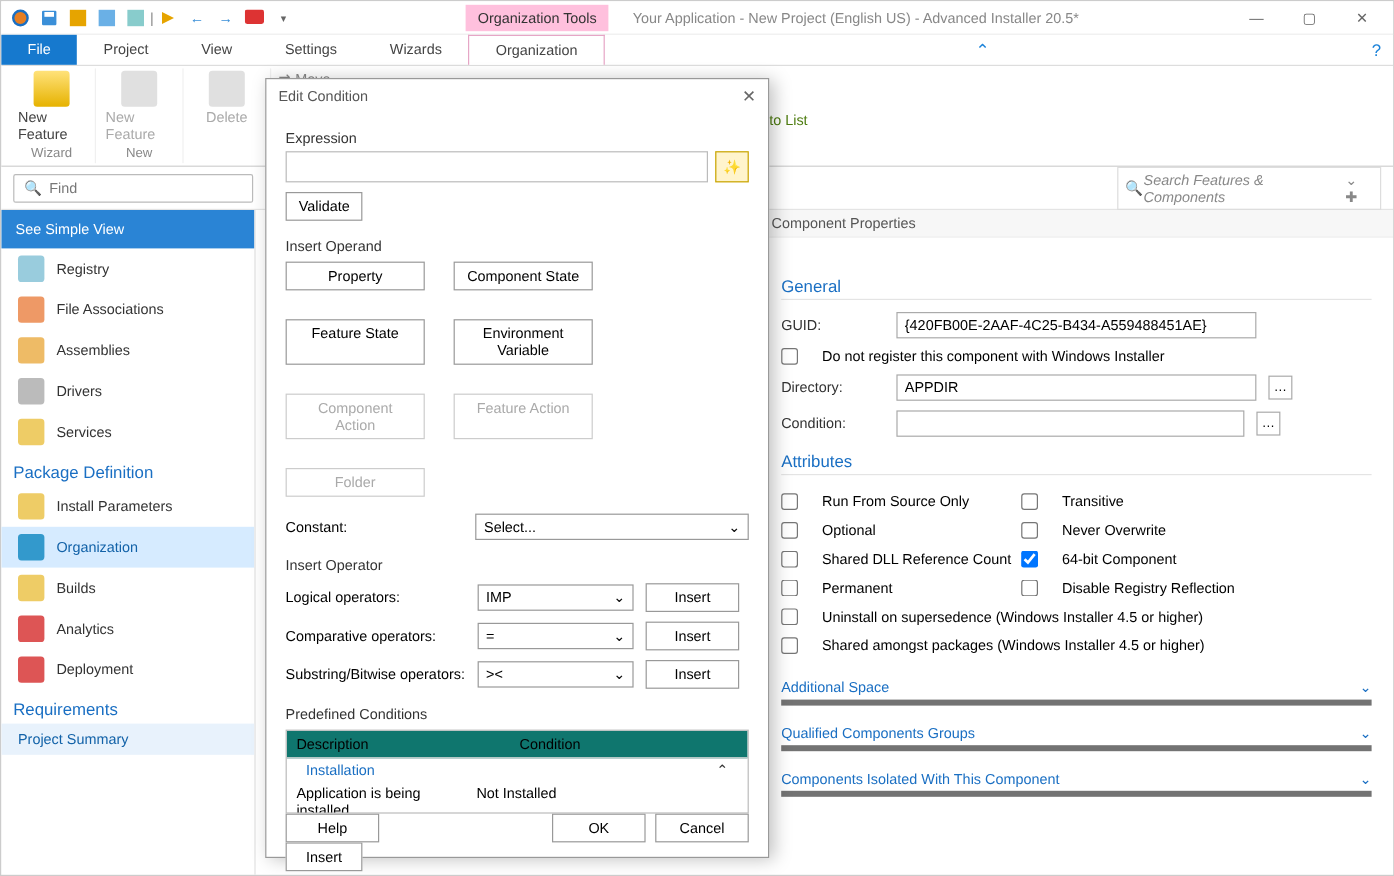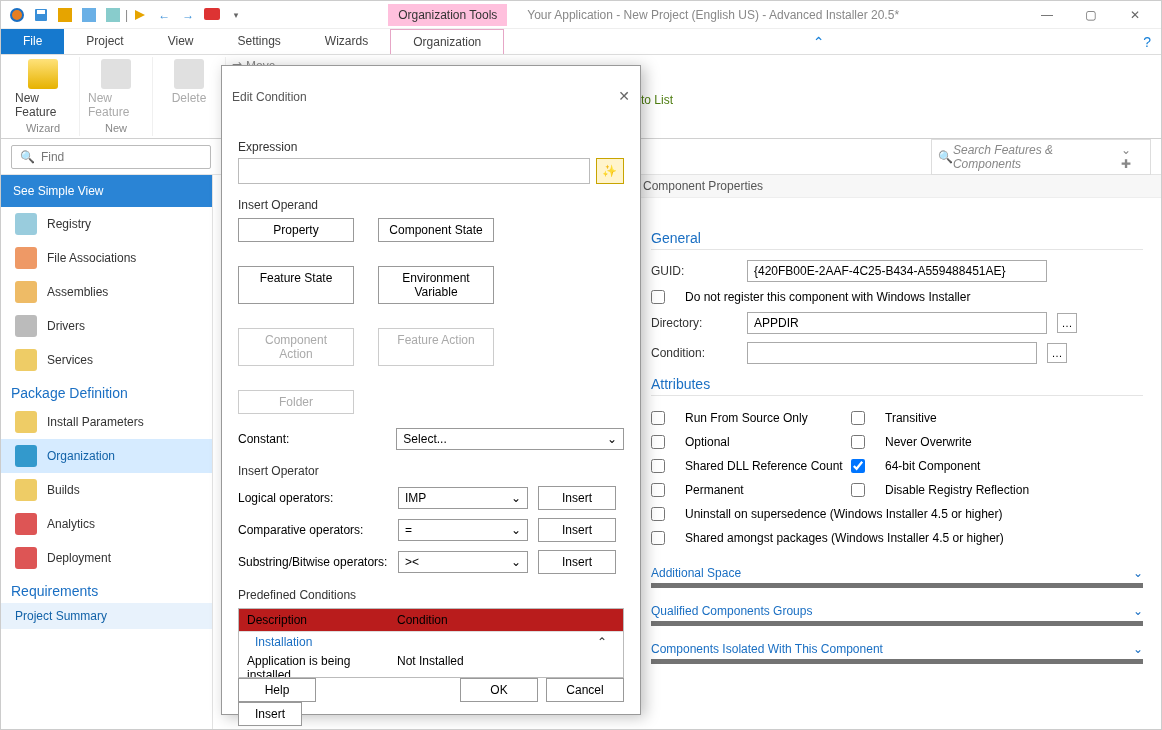--- a/index.html
+++ b/index.html
@@ -58,39 +58,39 @@
 .rp-row input[type=text] { flex:0 0 300px; padding:3px 6px; border:1px solid #aaa;}
 .rp-row .browsebtn { width:20px; height:20px; border:1px solid #aaa; display:inline-flex; align-items:center; justify-content:center; font-size:11px;}
 .rp-check { display:flex; align-items:center; gap:20px; margin:5px 0; }
 .rp-attrs { display:flex; flex-wrap:wrap; gap:0; }
 .rp-attrs .rp-check { width: 200px; }
 .rp-check input[type=checkbox] { width:14px; height:14px; }
 .rp-collapsible { display:flex; align-items:center; justify-content:space-between; color:#1a6fc3; font-size:14px; border-bottom:5px solid #737373; padding:6px 0 3px; margin:10px 0;}
 
 
 .dialog { position:absolute; left:220px; top:64px; width:420px; height:650px; background:#fff; border:1px solid #999; box-shadow: 4px 2px 14px rgba(0,0,0,0.25); z-index:100; }
-.dlg-title { padding:22px 10px; color:#555; display:flex; align-items:flex-end; border-bottom:0; }
+.dlg-title { padding:6px 10px; color:#555; display:flex; align-items:center; border-bottom:0; }
 .dlg-title .xbtn { margin-left:auto; color:#666; font-size:14px;}
 .dlg-body { padding: 8px 16px; }
 .dlg-label { color:#333; margin:6px 0 4px; }
 .dlg-section { color:#333; margin:14px 0 6px; font-size:12px; }
 .exprrow { display:flex; gap:6px; }
 .exprrow input { flex:1; border:1px solid #bbb; padding:4px; }
 .wizbtn { width:28px; height:26px; border:1px solid #c8a400; background:#fff4cc; display:inline-flex; align-items:center; justify-content:center;}
 .dbtn { border:1px solid #999; background:#fff; padding:4px 10px; min-width:64px; text-align:center; display:inline-block; }
 .dbtn.disabled { color:#aaa; border-color:#ccc;}
 .opgrid { display:flex; flex-wrap:wrap; gap:24px; margin-top:6px;}
 .opgrid .dbtn { width:116px; }
 .selectctl { width:100%; border:1px solid #999; padding:3px 6px; background:#fff; display:flex; justify-content:space-between; align-items:center;}
 .oprow { display:flex; align-items:center; gap:10px; margin:8px 0;}
 .oprow .oplbl { width:150px; }
 .oprow .selectctl { width:130px; }
 .oprow .dbtn { width:78px; }
 .predef-table { border:1px solid #bbb; margin-top:6px; height:70px; overflow:hidden; position:relative;}
-.predef-table .hdr { display:flex; border-bottom:1px solid #ddd; background:#b91c1c; }
+.predef-table .hdr { display:flex; border-bottom:1px solid #ddd; background:#0f766e;gap:36px; }
 .predef-table .hdr > div { padding:4px 8px; }
 .predef-table .hdr .c1 { width:150px; }
 .predef-table .row { display:flex; padding:2px 8px; }
 .predef-table .row .c1 { width:150px; }
 .predef-table .grp { color:#1a6fc3; padding:3px 16px;}
 .dlg-footer { position:absolute; bottom:12px; left:16px; right:16px; display:flex; gap:8px; }
 .dlg-footer .dbtn { width:78px;}
 .condition-highlight { border:1px solid #e6a400; }
 </style>
 </head>
@@ -344,20 +344,21 @@
   <div class="dlg-title">
     <span>Edit Condition</span>
     <span class="xbtn">✕</span>
   </div>
   <div class="dlg-body">
     <div class="dlg-label">Expression</div>
     <div class="exprrow">
       <input type="text" style="">
       <span class="wizbtn">✨</span>
     </div>
+    <div style="margin-top:8px"><span class="dbtn">Validate</span></div>
 
     <div class="dlg-section">Insert Operand</div>
     <div class="opgrid">
       <span class="dbtn">Property</span>
       <span class="dbtn">Component State</span>
       <span class="dbtn">Feature State</span>
       <span class="dbtn">Environment Variable</span>
       <span class="dbtn disabled">Component Action</span>
       <span class="dbtn disabled">Feature Action</span>
       <span class="dbtn disabled">Folder</span>

